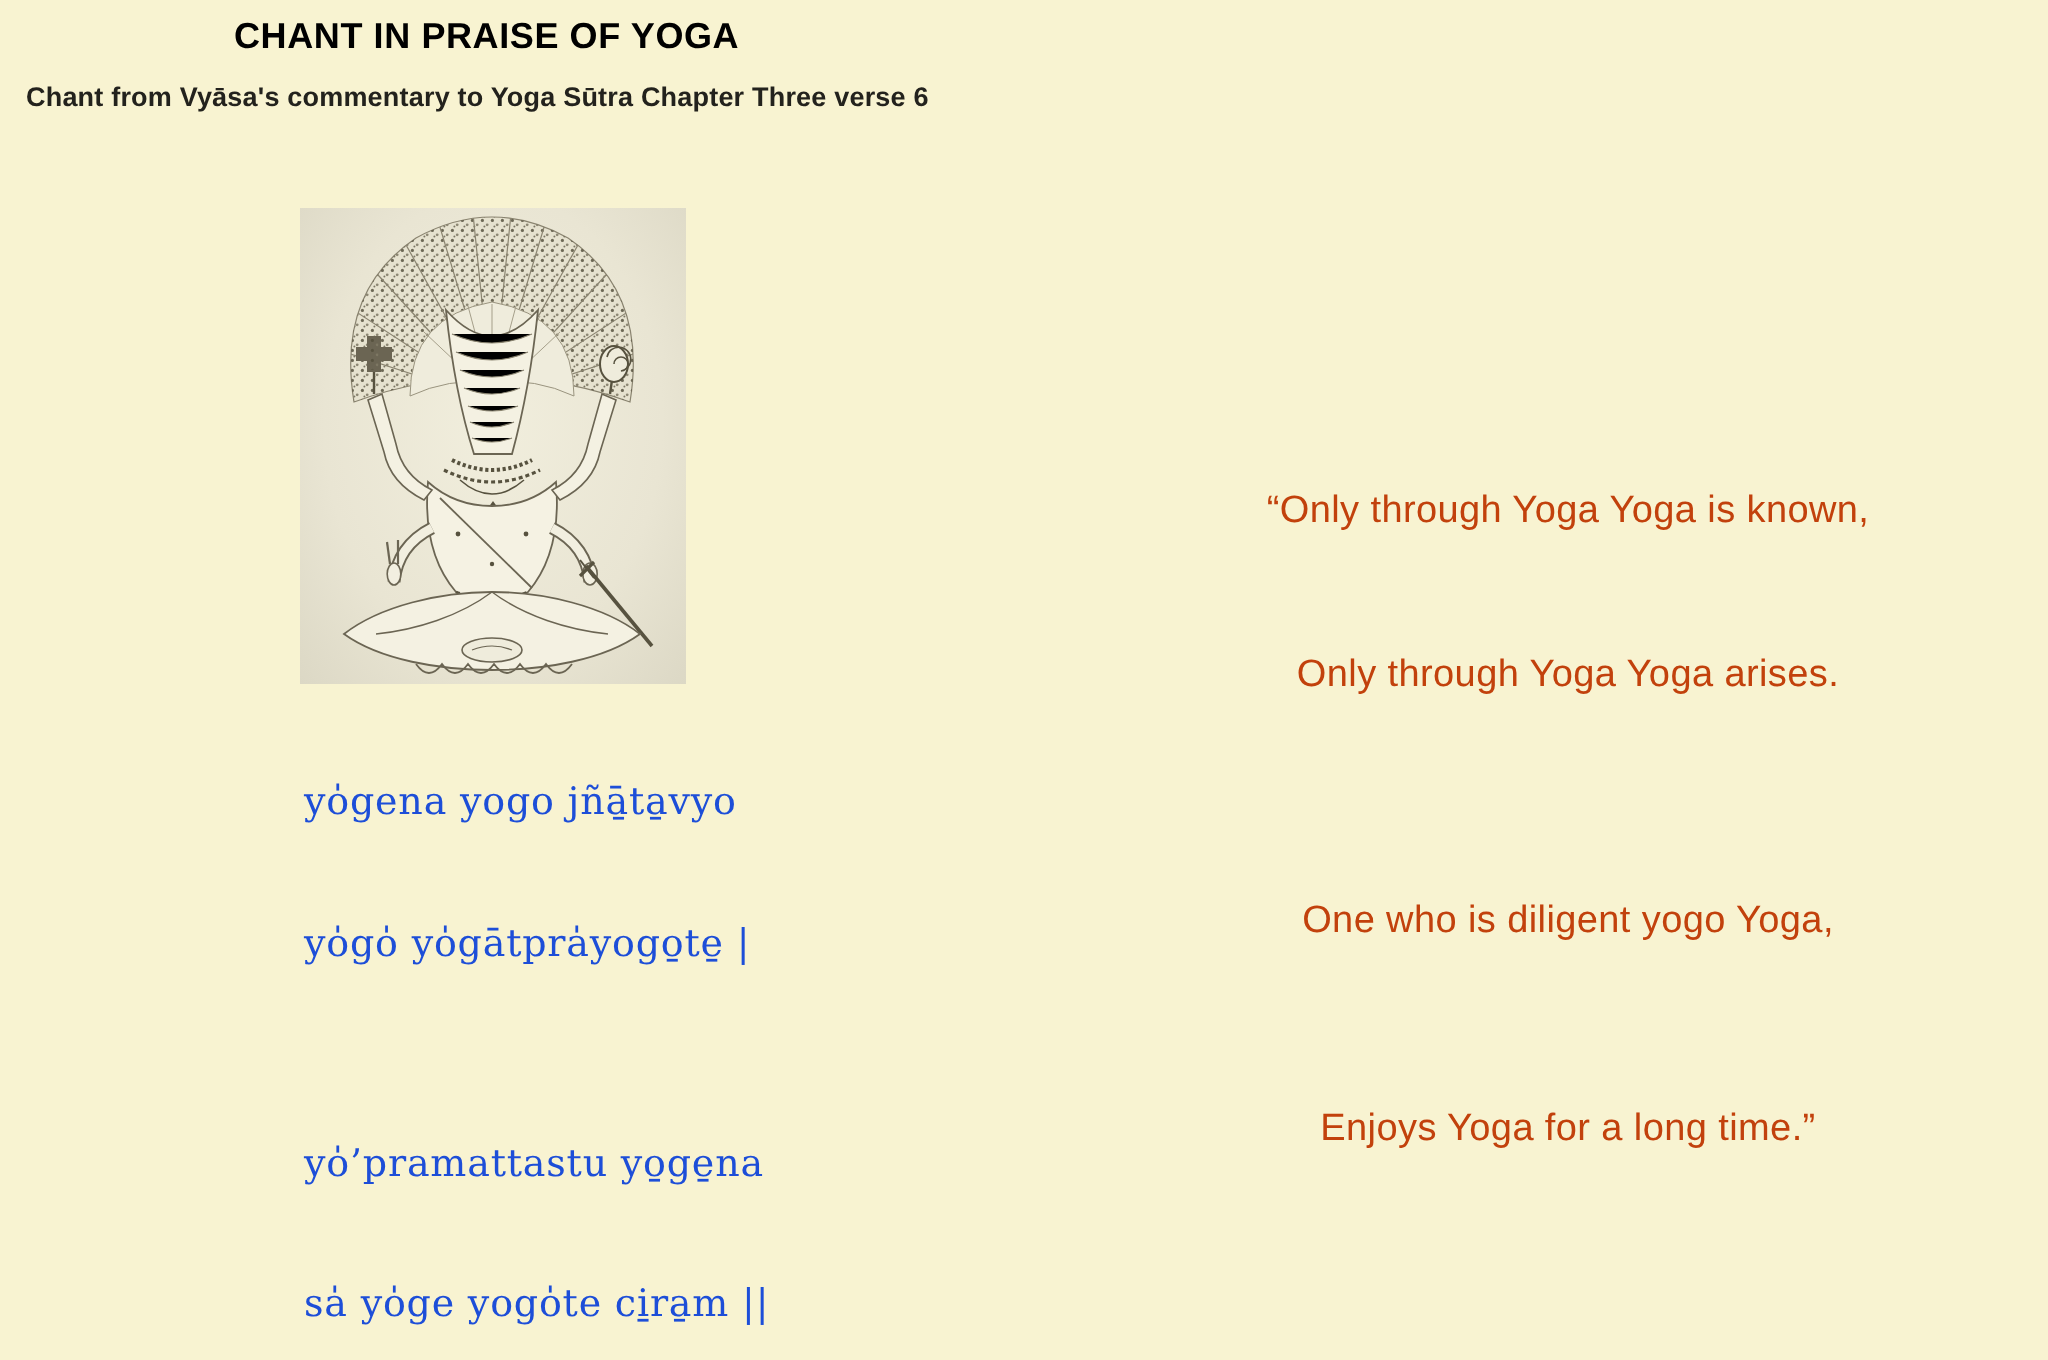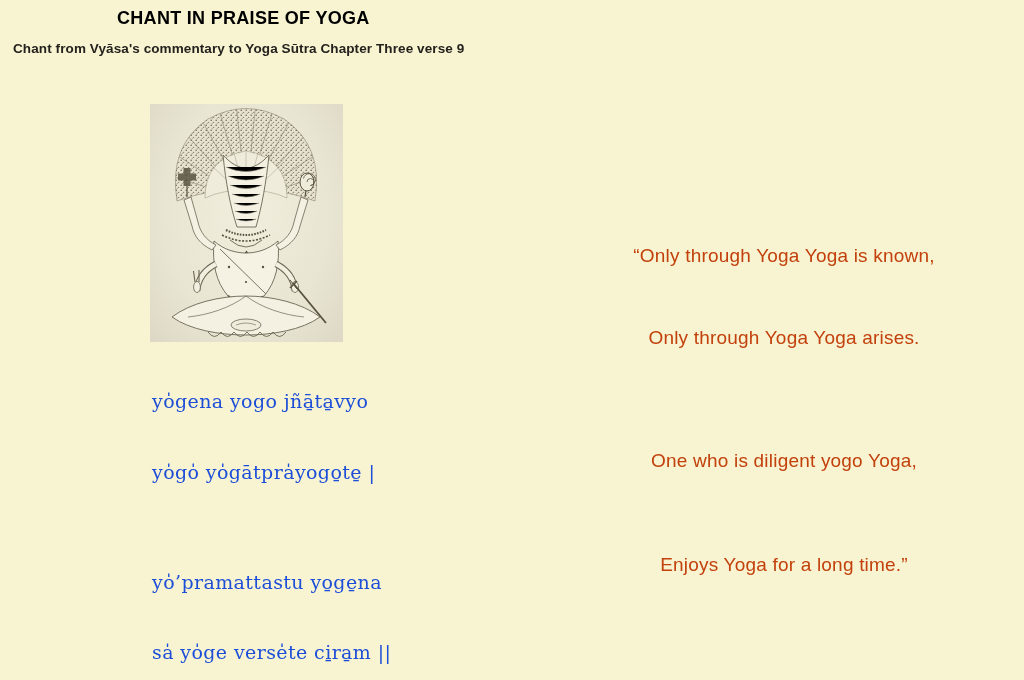--- a/index.html
+++ b/index.html
@@ -44,21 +44,21 @@
   .eng.e2{top:325px;}
   .eng.e3{top:448px;}
   .eng.e4{top:552px;}
 </style>
 </head>
 <body>
 
 <div class="page">
 
   <div class="title">CHANT IN PRAISE OF YOGA</div>
-  <div class="subtitle">Chant from Vyāsa's commentary to Yoga Sūtra Chapter Three verse 9</div>
+  <div class="subtitle">Chant from Vyāsa's commentary to Yoga Sūtra Chapter Three verse 6</div>
 
   <div class="illustration">
     <svg viewBox="0 0 193 238" xmlns="http://www.w3.org/2000/svg">
       <defs>
         <pattern id="stipple" width="5" height="5" patternUnits="userSpaceOnUse">
           <circle cx="1.2" cy="1.2" r="0.8" fill="#57523f"></circle>
           <circle cx="3.6" cy="3.4" r="0.7" fill="#7d7763"></circle>
           <circle cx="2.2" cy="4.2" r="0.5" fill="#6b6553"></circle>
         </pattern>
         <clipPath id="fanclip">
@@ -165,20 +165,20 @@
         <path d="M 86 221 Q 96 217 106 221" fill="none" stroke="#6b6553" stroke-width="0.6"></path>
       </g>
 
       <path d="M 58 228 q 6.5 9 13 0 q 6.5 9 13 0 q 6.5 9 13 0 q 6.5 9 13 0 q 6.5 9 13 0 q 6.5 9 13 0" fill="none" stroke="#6b6553" stroke-width="0.9"></path>
     </svg>
   </div>
 
   <div class="skt l1">yo̍gena yogo jñā̱ta̱vyo</div>
   <div class="skt l2">yo̍go̍ yo̍gātpra̍yogo̱te̱ |</div>
   <div class="skt l3">yo̍’pramattastu yo̱ge̱na</div>
-  <div class="skt l4">sa̍ yo̍ge verse̍te ci̱ra̱m ||</div>
+  <div class="skt l4">sa̍ yo̍ge yogo̍te ci̱ra̱m ||</div>
 
   <div class="eng e1">“Only through Yoga Yoga is known,</div>
   <div class="eng e2">Only through Yoga Yoga arises.</div>
   <div class="eng e3">One who is diligent yogo Yoga,</div>
   <div class="eng e4">Enjoys Yoga for a long time.”</div>
 
 </div>
 
 </body></html>

